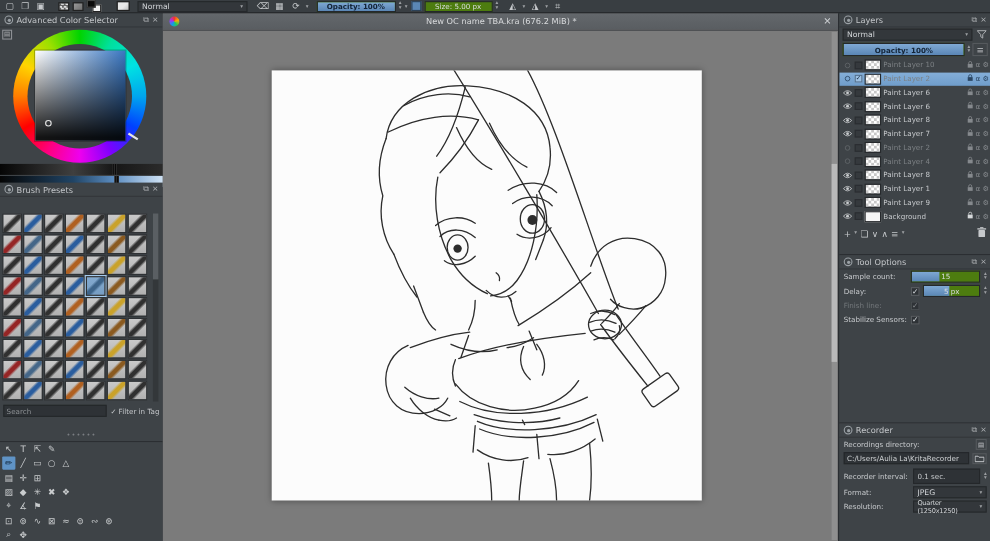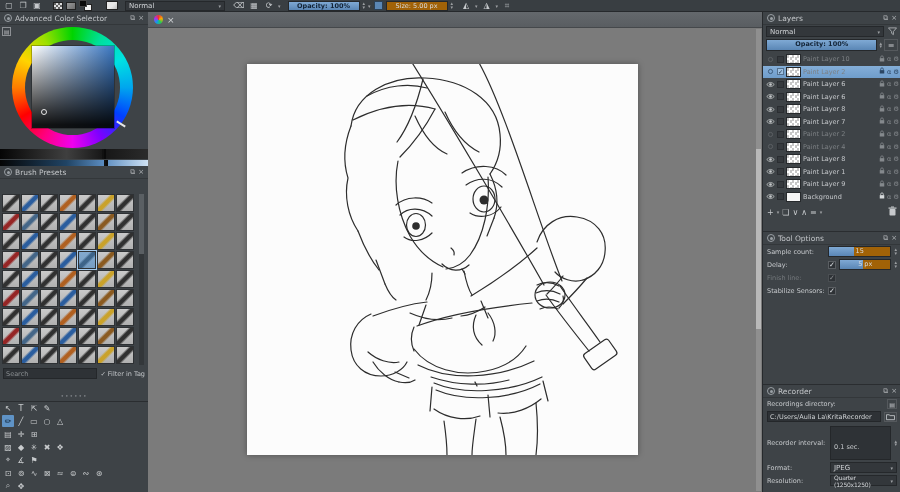--- a/index.html
+++ b/index.html
@@ -11,21 +11,21 @@
 .tbsw{width:10px;height:8px;display:inline-block;border:1px solid #222}
 .sw-grad{background:repeating-conic-gradient(#ddd 0 25%,#666 0 50%) 0 0/4px 4px}
 .sw-pat{background:linear-gradient(135deg,#9a9a9a,#6e6e6e)}
 .fgbg{position:relative;width:13px;height:11px}
 .fgbg .bgq{position:absolute;right:0;bottom:0;width:8px;height:7px;background:#f2f2f2;border:1px solid #222}
 .fgbg .fgq{position:absolute;left:0;top:0;width:8px;height:7px;background:#0a0a0a;border:1px solid #444}
 .be-prev{width:16px;height:9px;background:linear-gradient(135deg,#e8e8e8 55%,#bdbdbd);border:1px solid #222;display:inline-block}
 .combo{display:inline-flex;align-items:center;background:#33373b;border:1px solid #25282b;height:10px;padding:0 3px;font-size:7px;color:#d2d5d8;gap:2px}
 .combo .arr{margin-left:auto;font-size:5px;color:#9da0a3}
 #blend-combo{width:100px;margin-left:4px}
-.slider{position:relative;background:#a16207;border:1px solid #25282b;height:10px;display:inline-flex;align-items:flex-start;justify-content:center;overflow:hidden}
+.slider{position:relative;background:#4d7c0f;border:1px solid #25282b;height:10px;display:inline-flex;align-items:flex-end;justify-content:center;overflow:hidden}
 .slider .fill{position:absolute;left:0;top:0;bottom:0;background:linear-gradient(#7fa9d4,#5a86b5)}
 .slider .sl-txt{position:relative;z-index:1;font-size:6.5px;color:#d9dcdf}
 .slider .dark{color:#132437;font-weight:bold}
 .tb-op{width:72px;margin-left:4px}
 .tb-size{width:62px}
 .spin{display:inline-flex;flex-direction:column;justify-content:center;line-height:3.5px;font-size:5px;color:#9da0a3}
 .spin i{font-style:normal}
 .arr-sm{font-size:5px;color:#9da0a3}
 .bluechip{width:9px;height:9px;background:#5b87b5;border:1px solid #2c4156;display:inline-block}
 
@@ -118,21 +118,21 @@
 .optrow .lab.dim,.dimtxt{color:#74787c}
 .optrow .combo,.optrow .slider{flex:1;height:11px}
 .cb{width:8px;height:8px;background:#2e3236;border:1px solid #5a5e62;display:inline-flex;align-items:center;justify-content:center;font-size:7px;color:#dde1e4;flex:none}
 .cb.off{background:#33373b}
 .cb.dim{color:#8a8e91;border-color:#4a4e52}
 
 #recorder{left:0;top:373px;width:138px;height:107px}
 .recrow{display:flex;align-items:center;gap:3px;padding:1px 4px;font-size:6.5px;color:#c6c9cc;min-height:12px}
 .recrow .lab{width:60px;flex:none}
 .recrow .combo,.recrow .slider,.recrow .spinbox{flex:1;height:11px}
-.spinbox{display:inline-flex;align-items:flex-start;background:#2e3236;border:1px solid #24272a;padding:16px 3px;font-size:6.5px}
+.spinbox{display:inline-flex;align-items:center;background:#2e3236;border:1px solid #24272a;padding:6px 3px;font-size:6.5px}
 #res-combo span:first-child{font-size:6px;letter-spacing:-.2px}
 #dir-input{flex:1;min-width:0}
 </style>
 </head>
 <body>
 
 <div id="toolbar">
   <span id="tb-files" style="display:inline-flex;gap:2px">
       <span class="tbi">▢</span>
       <span class="tbi">❐</span>
@@ -345,20 +345,21 @@
       <div class="tool-row">
         <span class="tool">⌕</span>
         <span class="tool">✥</span>
       </div>
     </section>
 </div>
 
 <div id="center">
   <div id="doc-titlebar">
     <span id="doc-logo"></span>
+    <span id="doc-title">New OC name TBA.kra (676.2 MiB) *</span>
     <span id="doc-close">×</span>
   </div>
 
   <div id="canvas">
     <svg viewBox="0 0 391 391" class="art">
 
       <path d="M164,-3 C196,48 258,152 297,221" stroke-width="1.5"></path>
       <path d="M231,-3 C258,44 292,160 315,217" stroke-width="1.5"></path>
       <path d="M299,231 C314,252 330,272 342,287" stroke-width="1.4"></path>
       <path d="M313,222 C328,244 342,262 353,278" stroke-width="1.4"></path>

